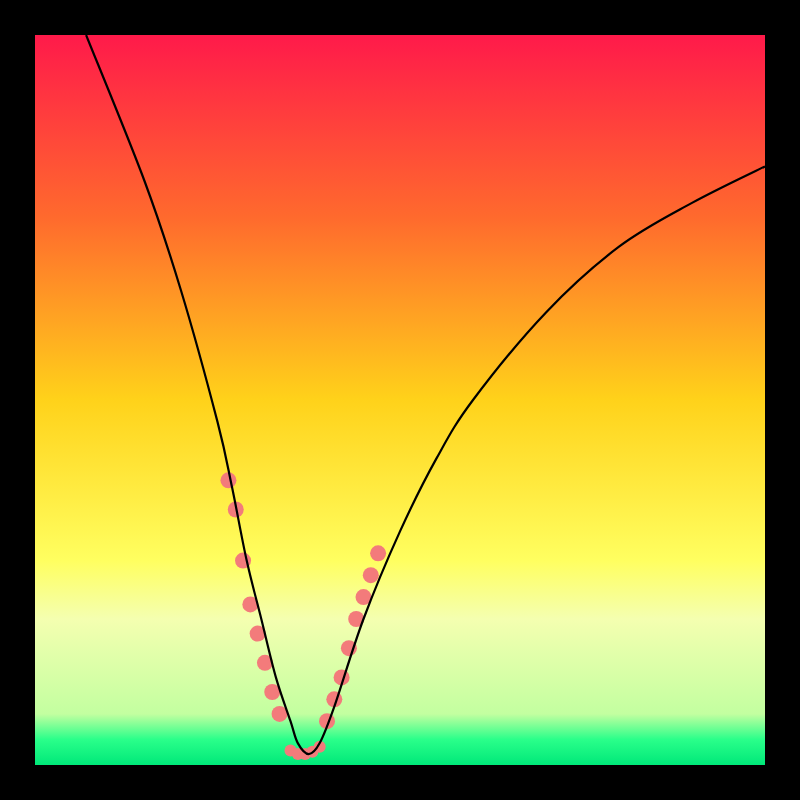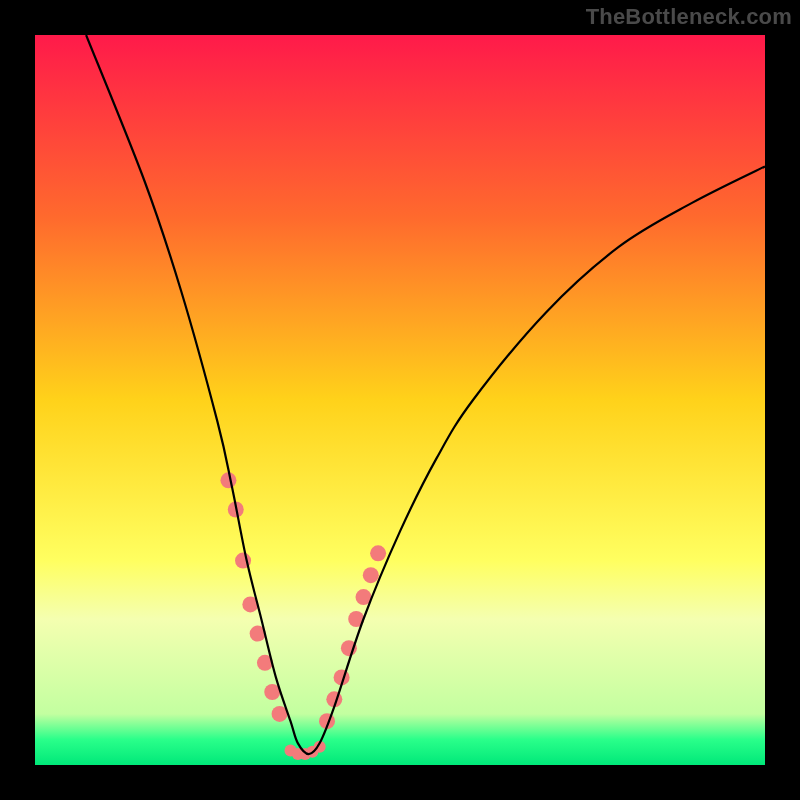--- a/index.html
+++ b/index.html
@@ -41,21 +41,20 @@
   svg.curve {
     position: absolute;
     inset: 0;
   }
 </style>
 </head>
 <body>
 
 <div class="frame">
 
-  <div class="watermark">TheBottleneck.com</div>
 
   <div class="plot">
 
     <svg class="gradient" viewBox="0 0 730 730" preserveAspectRatio="none">
       <defs>
         <linearGradient id="bg" x1="0" y1="0" x2="0" y2="1">
             <stop offset="0%" stop-color="#ff1a4a"></stop>
             <stop offset="25%" stop-color="#ff6a2d"></stop>
             <stop offset="50%" stop-color="#ffd21a"></stop>
             <stop offset="72%" stop-color="#ffff60"></stop>

